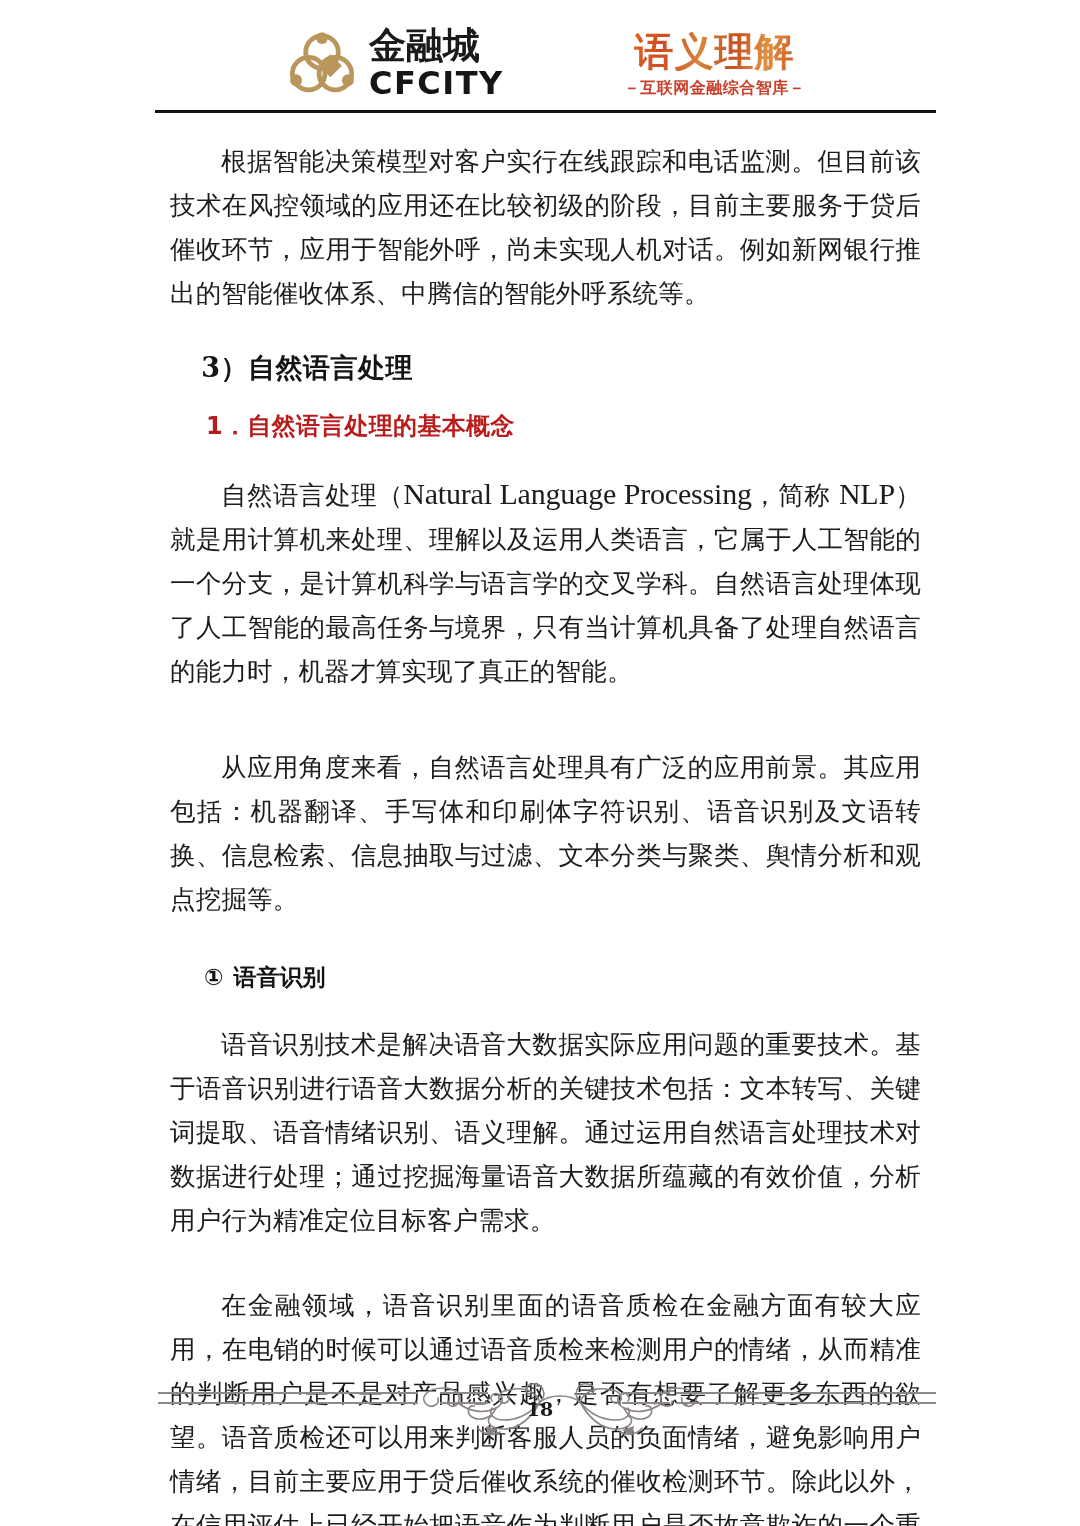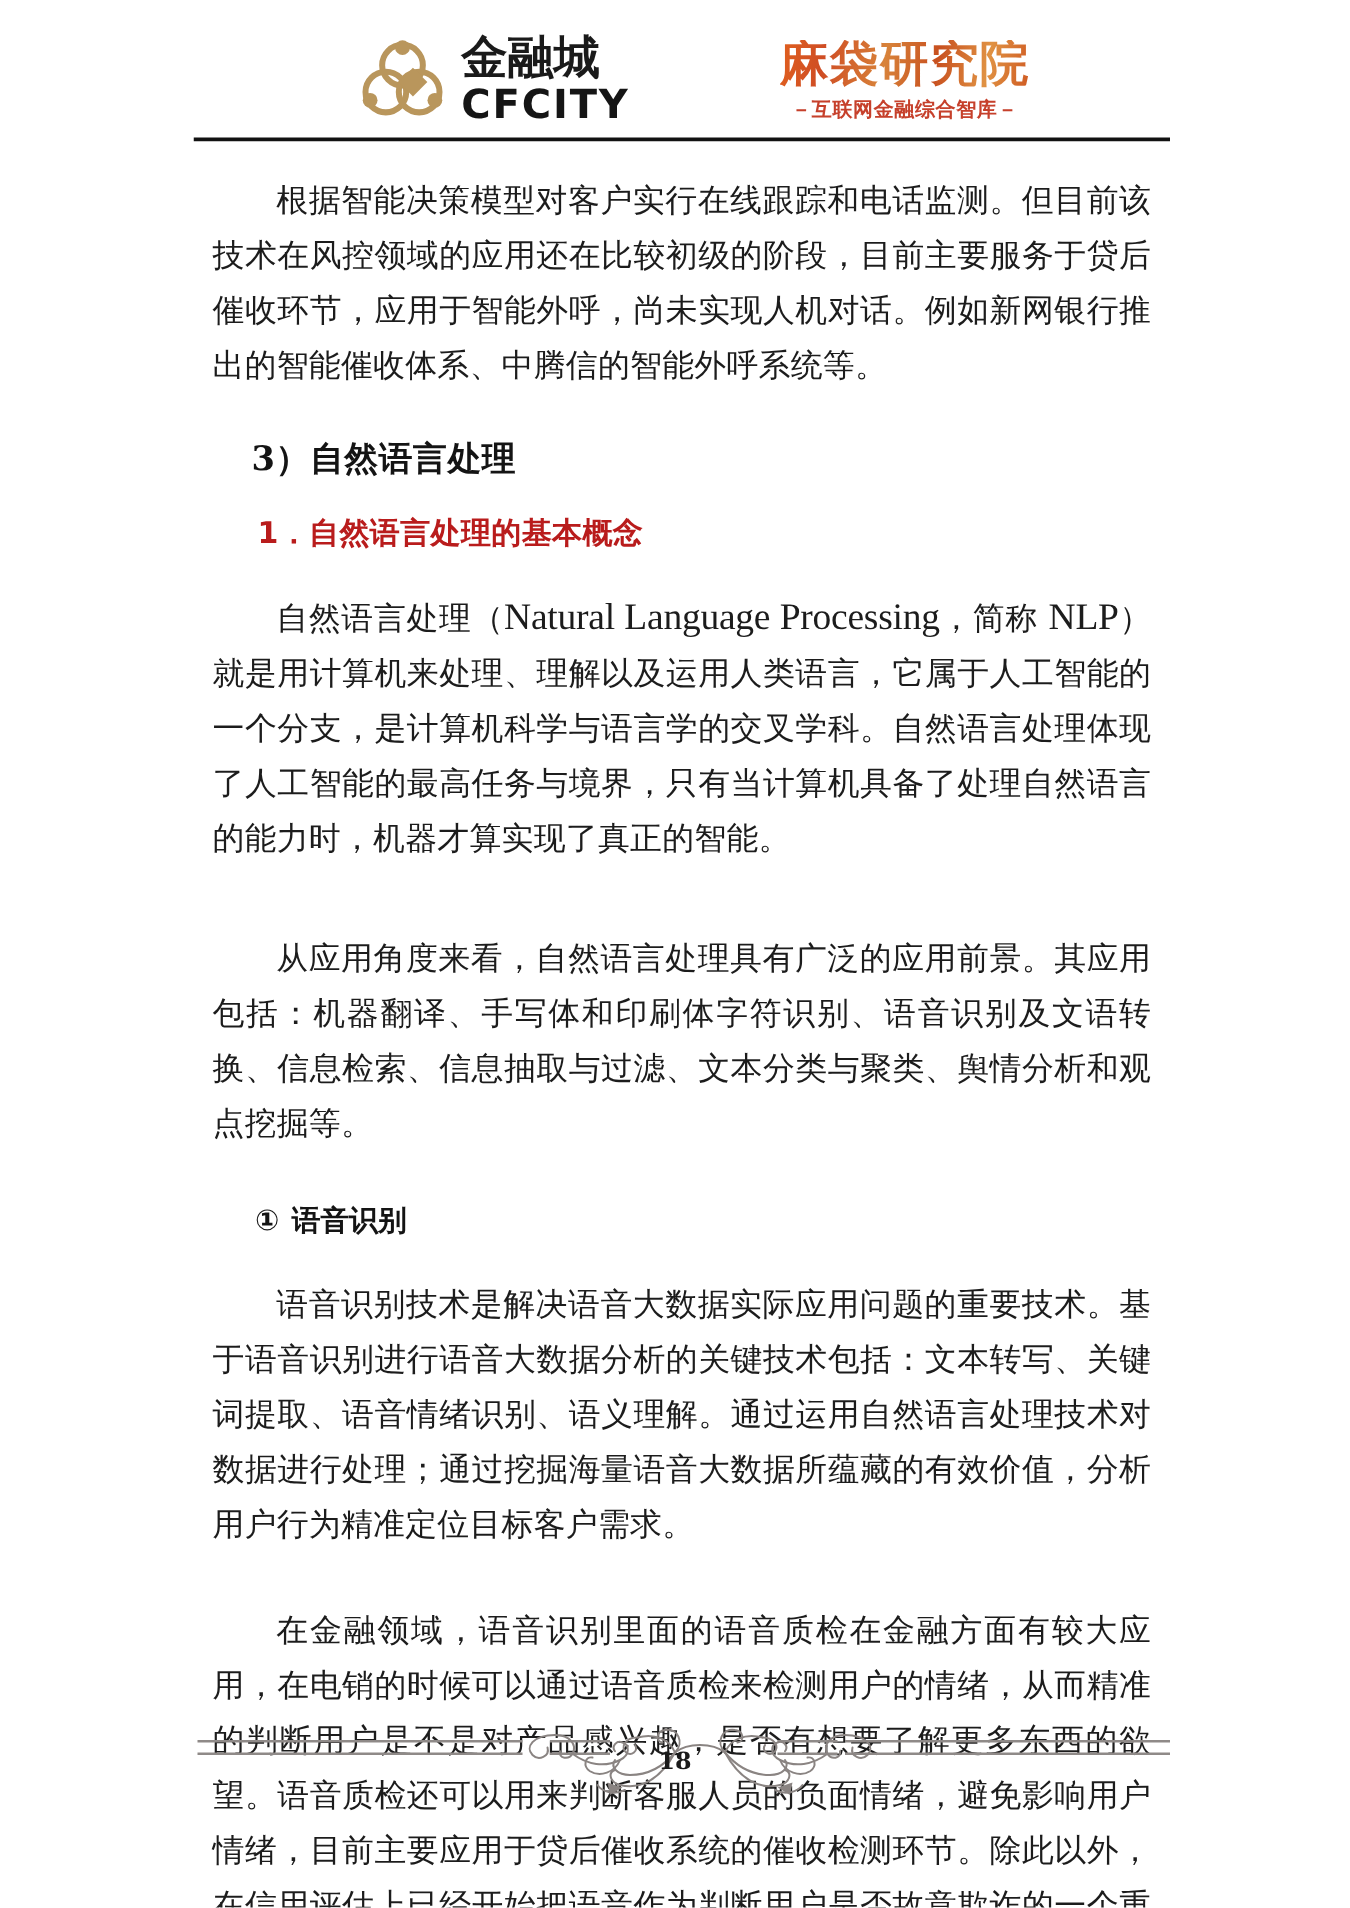--- a/index.html
+++ b/index.html
@@ -222,21 +222,21 @@
         <rect x="50" y="32" width="22" height="22" transform="rotate(45 50 48)" fill="#b9965c"></rect>
       </svg>
     </span>
     <span class="brand-left-text">
       <span class="brand-cn">金融城</span>
       <span class="brand-en">CFCITY</span>
     </span>
   </div>
 
   <div class="brand-right">
-    <span class="brand-right-cn">麻袋研究院</span>
+    <span class="brand-right-cn">语义理解</span>
     <span class="brand-right-sub">－互联网金融综合智库－</span>
   </div>
 
 </div>
 <div class="header-rule"></div>
 
 <div class="content">
 
   <p class="body">根据智能决策模型对客户实行在线跟踪和电话监测。但目前该技术在风控领域的应用还在比较初级的阶段，目前主要服务于贷后催收环节，应用于智能外呼，尚未实现人机对话。例如新网银行推出的智能催收体系、中腾信的智能外呼系统等。</p>
 

